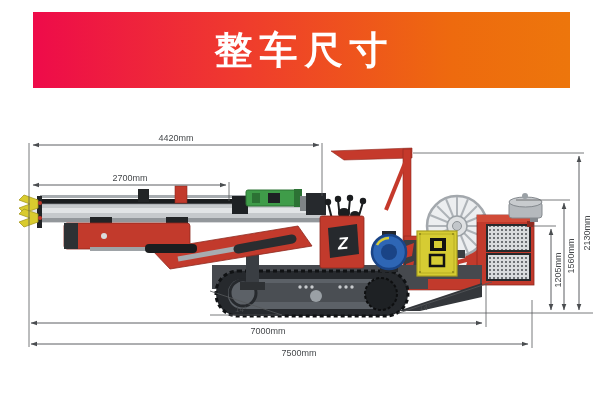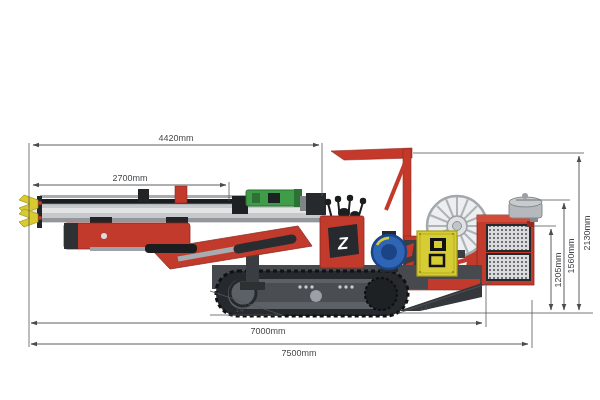--- a/index.html
+++ b/index.html
@@ -20,20 +20,23 @@
   .dim-line{stroke:#4a4d50;stroke-width:0.9;fill:none;}
   .ext-line{stroke:#55585b;stroke-width:0.8;fill:none;}
   .dim-text{fill:#45484b;font-size:9px;font-family:"Liberation Sans",sans-serif;}
   .angle-text{fill:#45484b;font-size:8px;font-family:"Liberation Sans",sans-serif;}
 </style>
 </head>
 <body>
 
 <div class="stage">
 
+  <div class="banner">
+    <span class="banner-title">整车尺寸</span>
+  </div>
 
   <svg class="diagram" width="600" height="400" viewBox="0 0 600 400">
     <defs>
       <marker id="arr" viewBox="0 0 10 10" refX="9" refY="5" markerWidth="7.5" markerHeight="7.5" orient="auto-start-reverse">
         <path d="M0,1.5 L9.5,5 L0,8.5 z" fill="#4a4d50"></path>
       </marker>
       <pattern id="mesh" width="4" height="4" patternUnits="userSpaceOnUse">
         <rect width="4" height="4" fill="#d9dbdd"></rect>
         <circle cx="2" cy="2" r="1" fill="#4a4e52"></circle>
       </pattern>

